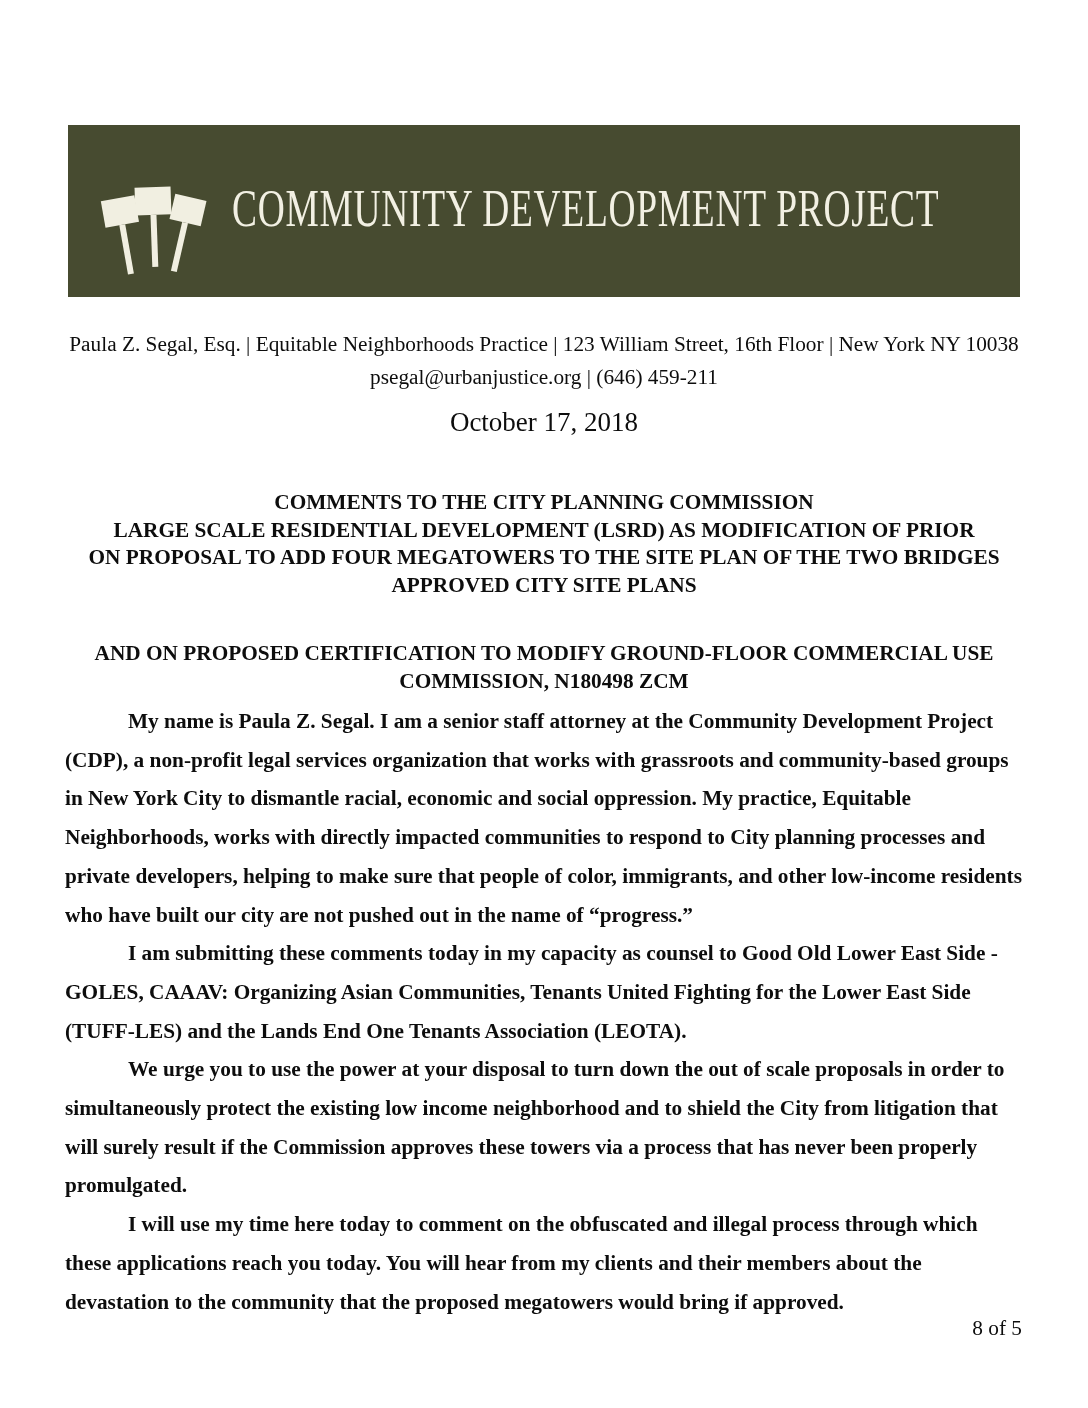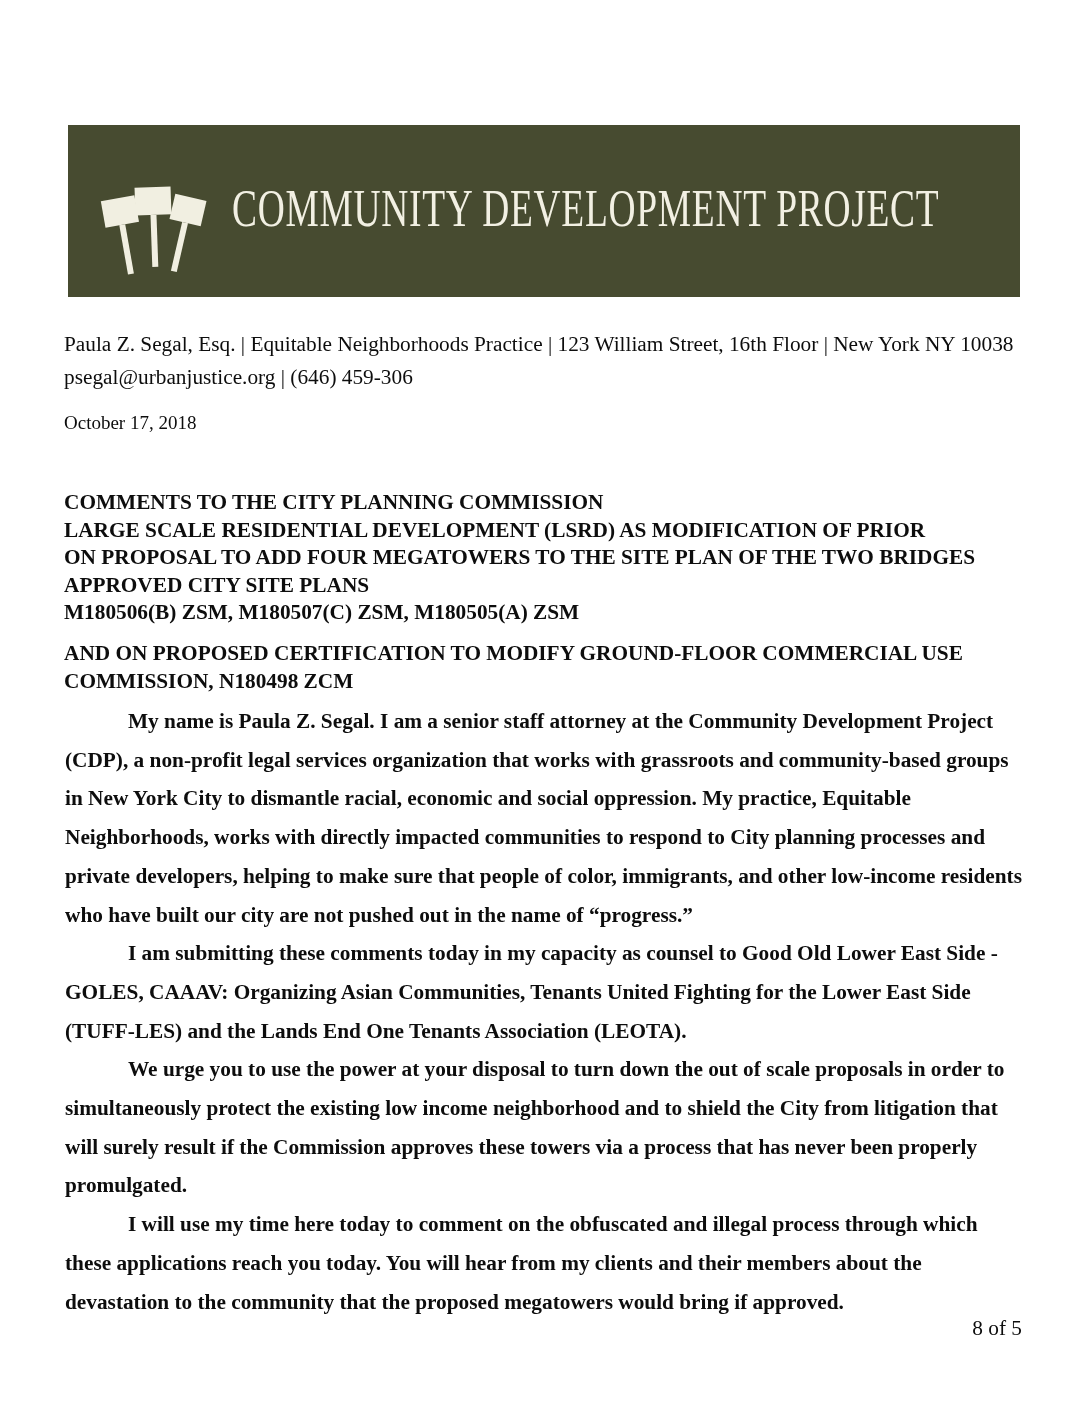--- a/index.html
+++ b/index.html
@@ -40,30 +40,30 @@
     white-space: nowrap;
     font-size: 52px;
     letter-spacing: 1px;
     color: #f2f0e3;
     font-weight: normal;
   }
   .centered-block {
     position: absolute;
     left: 64px;
     width: 960px;
-    text-align: left;
+    text-align: center;
   }
   .contact-block {
     top: 328px;
     font-size: 21.3px;
     line-height: 33px;
   }
   .date-line {
     top: 406px;
-    font-size: 19px;
+    font-size: 27px;
     line-height: 33px;
     font-family: Liberation Serif, serif;
   }
   .title-block-1 {
     top: 454px;
     font-weight: bold;
     font-size: 21.3px;
     line-height: 27.5px;
     margin-top: 35px;
   }
@@ -115,31 +115,30 @@
           <rect x="-16" y="-13" width="32" height="26"></rect>
           <rect x="-3" y="13" width="6" height="50"></rect>
         </g>
       </g>
     </svg>
     <div class="org-name">COMMUNITY DEVELOPMENT PROJECT</div>
   </div>
 
   <div class="centered-block contact-block">
     <div>Paula Z. Segal, Esq. | Equitable Neighborhoods Practice | 123 William Street, 16th Floor | New York NY 10038</div>
-    <div>psegal@urbanjustice.org | (646) 459-306</div>
+    <div>psegal@urbanjustice.org | (646) 459-211</div>
   </div>
 
   <div class="centered-block date-line">October 17, 2018</div>
 
   <div class="centered-block title-block-1">
     <div>COMMENTS TO THE CITY PLANNING COMMISSION</div>
     <div>LARGE SCALE RESIDENTIAL DEVELOPMENT (LSRD) AS MODIFICATION OF PRIOR</div>
     <div>ON PROPOSAL TO ADD FOUR MEGATOWERS TO THE SITE PLAN OF THE TWO BRIDGES</div>
     <div>APPROVED CITY SITE PLANS</div>
-    <div>M180506(B) ZSM, M180507(C) ZSM, M180505(A) ZSM</div>
   </div>
 
   <div class="centered-block title-block-2">
     <div>AND ON PROPOSED CERTIFICATION TO MODIFY GROUND-FLOOR COMMERCIAL USE</div>
     <div>COMMISSION, N180498 ZCM</div>
   </div>
 
   <div class="body-text">
     <p>My name is Paula Z. Segal. I am a senior staff attorney at the Community Development Project (CDP), a non-profit legal services organization that works with grassroots and community-based groups in New York City to dismantle racial, economic and social oppression. My practice, Equitable Neighborhoods, works with directly impacted communities to respond to City planning processes and private developers, helping to make sure that people of color, immigrants, and other low-income residents who have built our city are not pushed out in the name of “progress.”</p>
     <p>I am submitting these comments today in my capacity as counsel to Good Old Lower East Side - GOLES, CAAAV: Organizing Asian Communities, Tenants United Fighting for the Lower East Side (TUFF-LES) and the Lands End One Tenants Association (LEOTA).</p>

